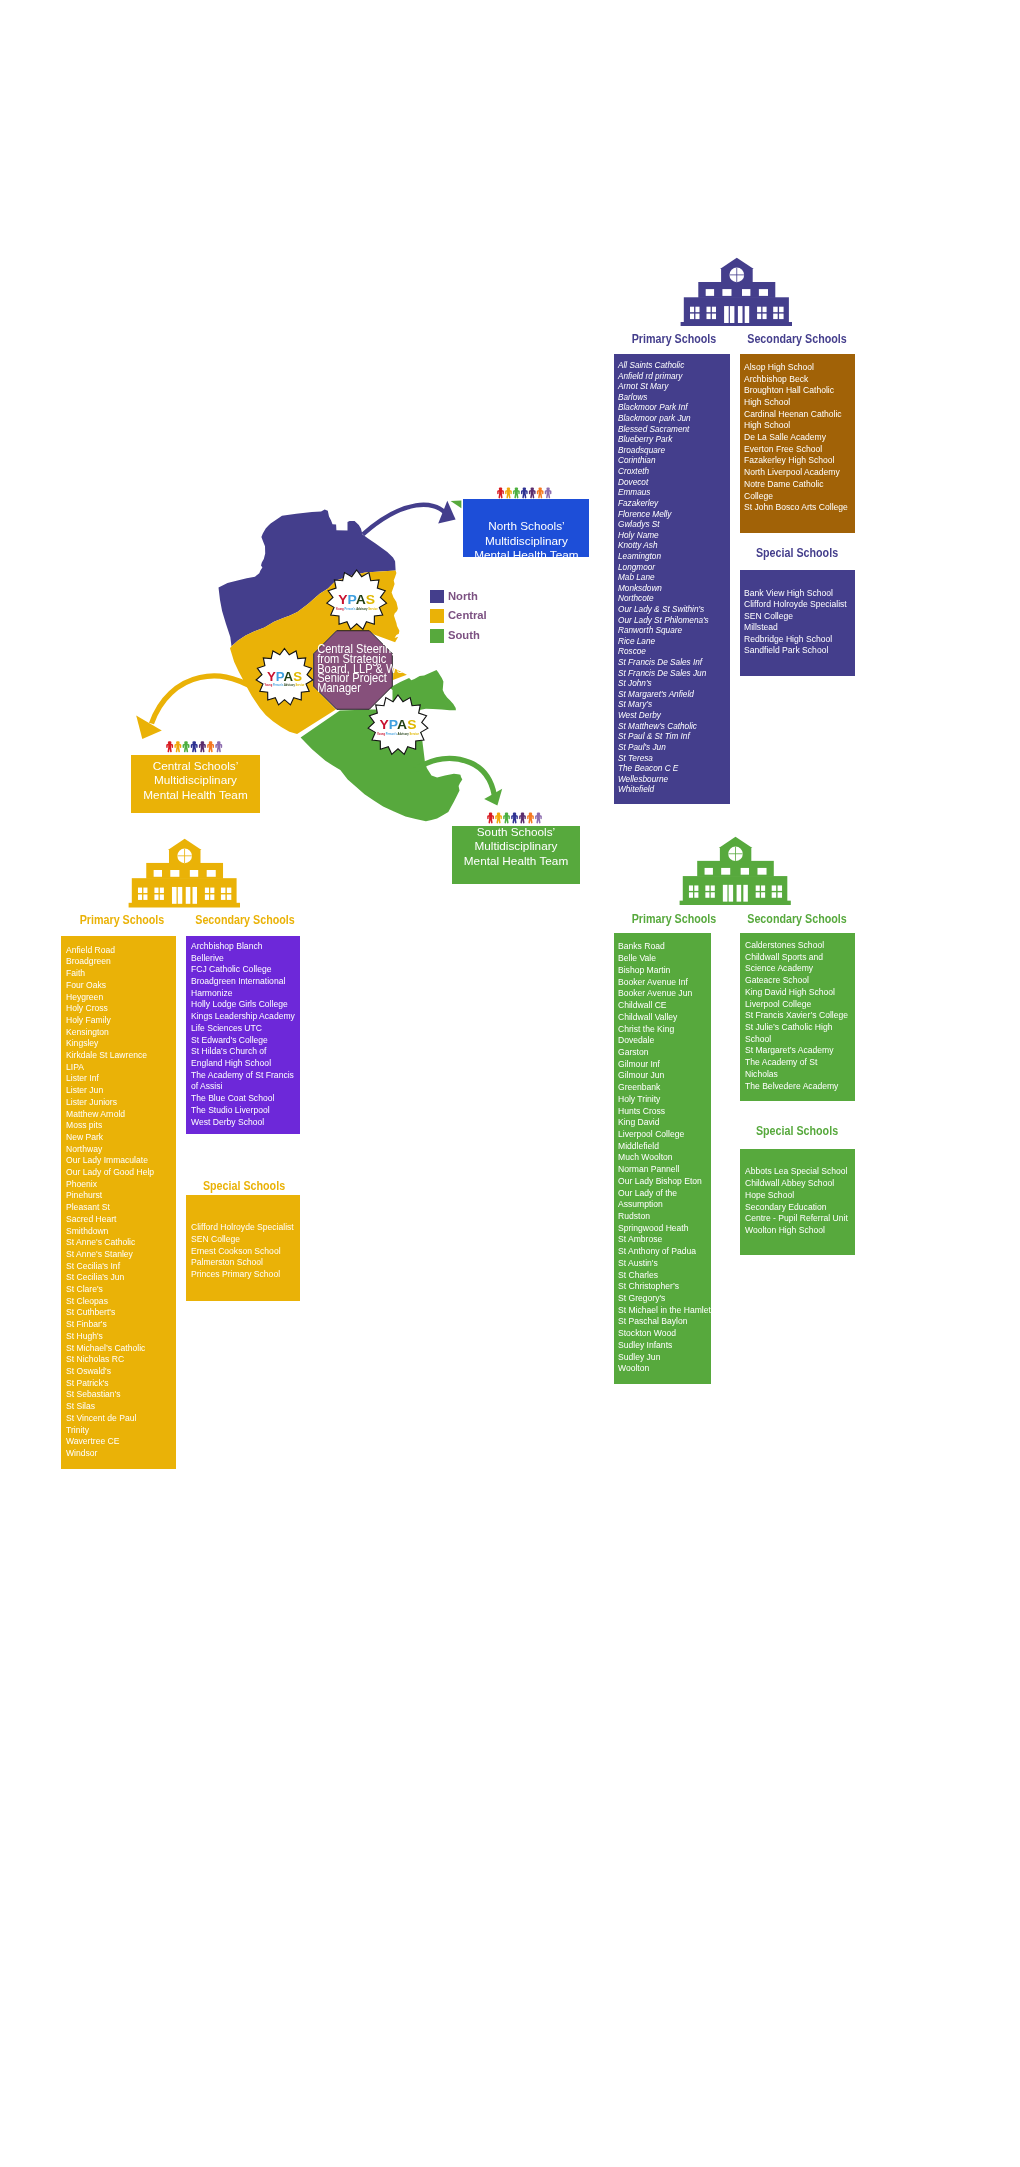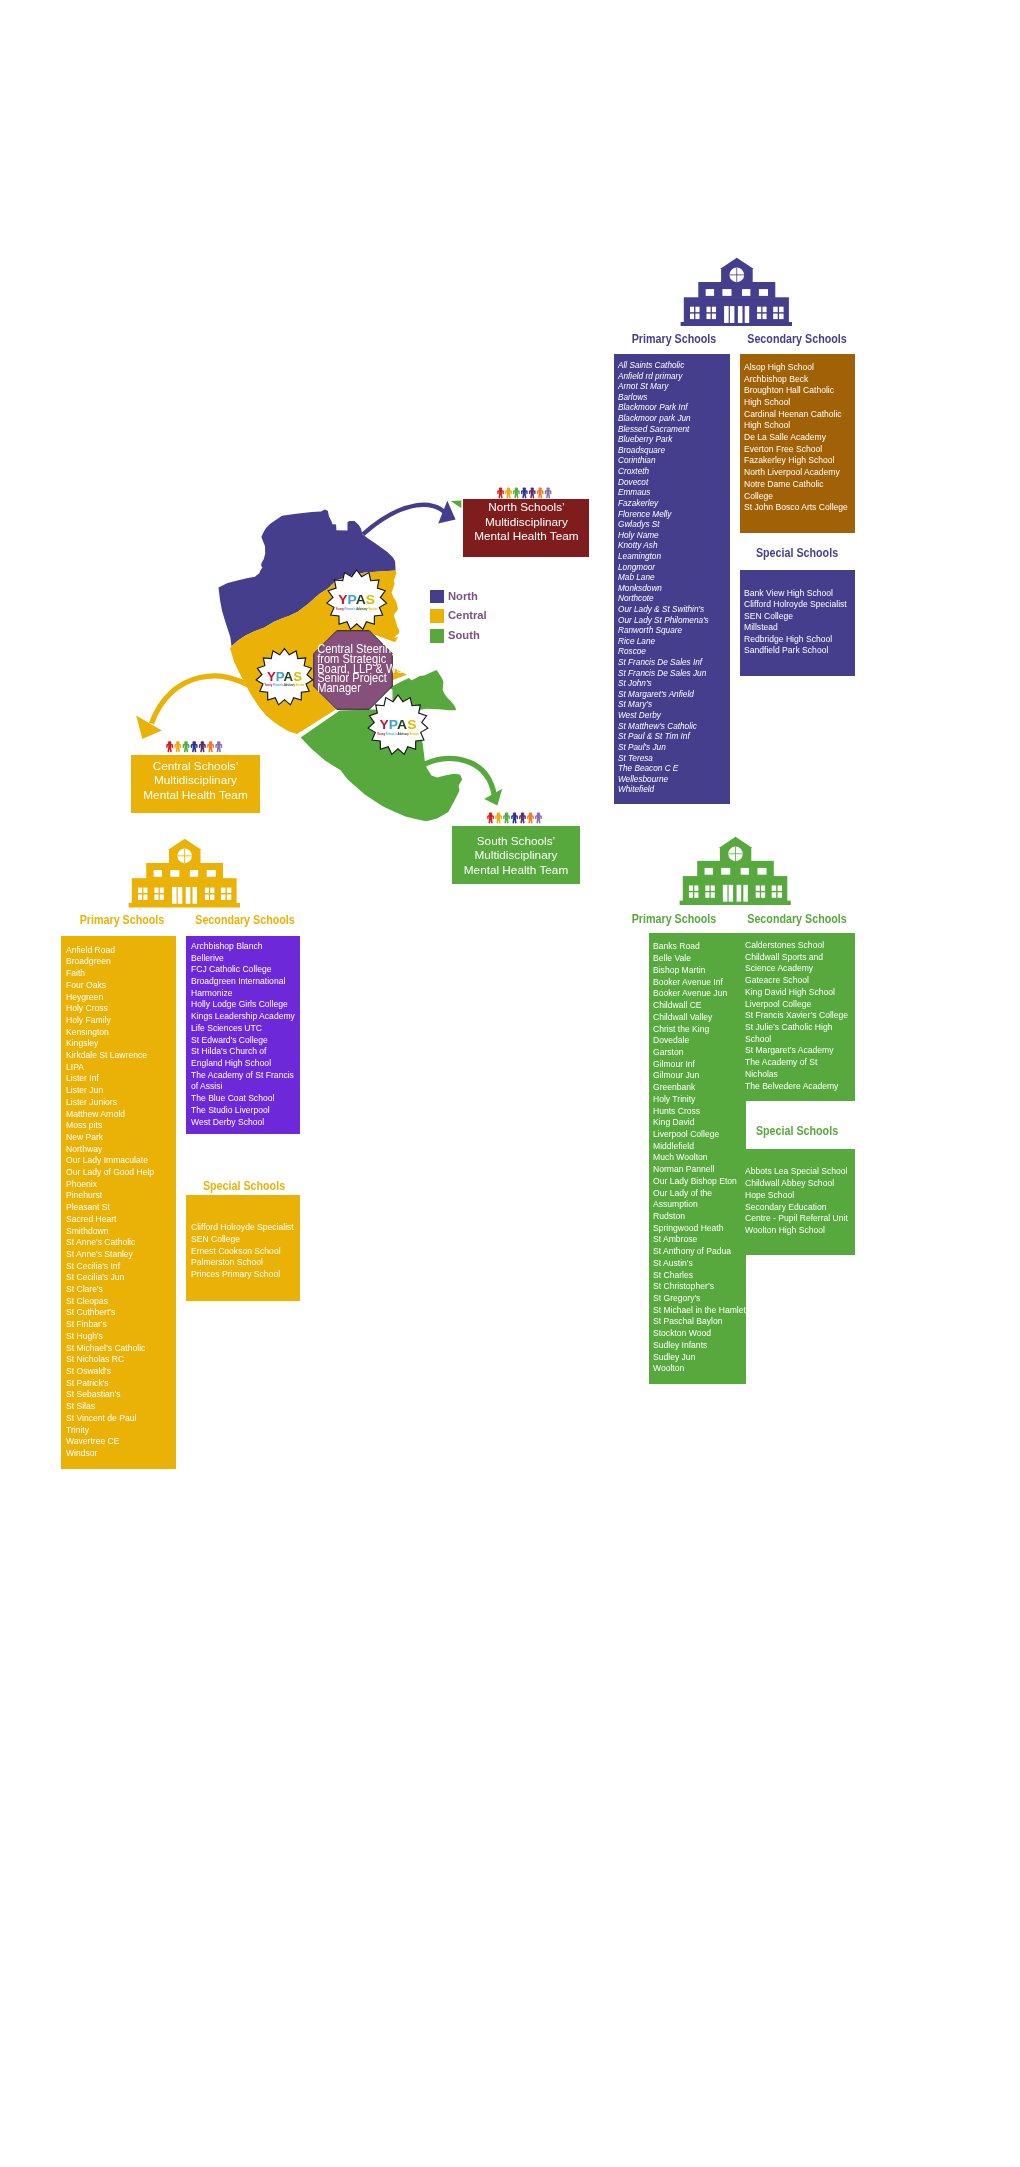--- a/index.html
+++ b/index.html
@@ -96,21 +96,21 @@
         <path d="M4.05,0.35 a1.35,1.35 0 0 1 1.35,1.35 a1.35,1.35 0 0 1 -0.5,1.05 l1.55,0.55 a0.85,0.85 0 0 1 0.55,0.8 v2.3 a0.72,0.72 0 0 1 -1.44,0 v-1.75 l-0.5,-0.2 v2.2 l0.62,3.9 a0.78,0.78 0 0 1 -1.54,0.24 l-0.53,-3.0 l-0.53,3.0 a0.78,0.78 0 0 1 -1.54,-0.24 l0.62,-3.9 v-2.2 l-0.5,0.2 v1.75 a0.72,0.72 0 0 1 -1.44,0 v-2.3 a0.85,0.85 0 0 1 0.55,-0.8 l1.55,-0.55 a1.35,1.35 0 0 1 -0.5,-1.05 a1.35,1.35 0 0 1 1.35,-1.35 z"></path>
       </g>
       <g transform="translate(39.64,0) scale(0.979)" fill="#F47920">
         <path d="M4.05,0.35 a1.35,1.35 0 0 1 1.35,1.35 a1.35,1.35 0 0 1 -0.5,1.05 l1.55,0.55 a0.85,0.85 0 0 1 0.55,0.8 v2.3 a0.72,0.72 0 0 1 -1.44,0 v-1.75 l-0.5,-0.2 v2.2 l0.62,3.9 a0.78,0.78 0 0 1 -1.54,0.24 l-0.53,-3.0 l-0.53,3.0 a0.78,0.78 0 0 1 -1.54,-0.24 l0.62,-3.9 v-2.2 l-0.5,0.2 v1.75 a0.72,0.72 0 0 1 -1.44,0 v-2.3 a0.85,0.85 0 0 1 0.55,-0.8 l1.55,-0.55 a1.35,1.35 0 0 1 -0.5,-1.05 a1.35,1.35 0 0 1 1.35,-1.35 z"></path>
       </g>
       <g transform="translate(47.57,0) scale(0.979)" fill="#8C6BAE">
         <path d="M4.05,0.35 a1.35,1.35 0 0 1 1.35,1.35 a1.35,1.35 0 0 1 -0.5,1.05 l1.55,0.55 a0.85,0.85 0 0 1 0.55,0.8 v2.3 a0.72,0.72 0 0 1 -1.44,0 v-1.75 l-0.5,-0.2 v2.2 l0.62,3.9 a0.78,0.78 0 0 1 -1.54,0.24 l-0.53,-3.0 l-0.53,3.0 a0.78,0.78 0 0 1 -1.54,-0.24 l0.62,-3.9 v-2.2 l-0.5,0.2 v1.75 a0.72,0.72 0 0 1 -1.44,0 v-2.3 a0.85,0.85 0 0 1 0.55,-0.8 l1.55,-0.55 a1.35,1.35 0 0 1 -0.5,-1.05 a1.35,1.35 0 0 1 1.35,-1.35 z"></path>
       </g>
     </svg>
   </div>
-<div class="teambox" style="left:462.6px;top:499.3px;width:126.8px;height:58.2px;background:#7f1d1d;padding-top:2px;">
+<div class="teambox" style="left:462.6px;top:499.3px;width:126.8px;height:58.2px;background:#1d4ed8;padding-top:21px;">
     <div>North Schools’</div>
     <div>Multidisciplinary</div>
     <div>Mental Health Team</div>
   </div>
 <div class="people" style="left:165.5px;top:739.6px;width:57.3px;height:13.2px">
     <svg width="57.3" height="13.2" viewBox="0 0 57.3 11.6" xmlns="http://www.w3.org/2000/svg">
       <g transform="translate(0.00,0) scale(1.011)" fill="#D81B22">
         <path d="M4.05,0.35 a1.35,1.35 0 0 1 1.35,1.35 a1.35,1.35 0 0 1 -0.5,1.05 l1.55,0.55 a0.85,0.85 0 0 1 0.55,0.8 v2.3 a0.72,0.72 0 0 1 -1.44,0 v-1.75 l-0.5,-0.2 v2.2 l0.62,3.9 a0.78,0.78 0 0 1 -1.54,0.24 l-0.53,-3.0 l-0.53,3.0 a0.78,0.78 0 0 1 -1.54,-0.24 l0.62,-3.9 v-2.2 l-0.5,0.2 v1.75 a0.72,0.72 0 0 1 -1.44,0 v-2.3 a0.85,0.85 0 0 1 0.55,-0.8 l1.55,-0.55 a1.35,1.35 0 0 1 -0.5,-1.05 a1.35,1.35 0 0 1 1.35,-1.35 z"></path>
       </g>
       <g transform="translate(8.19,0) scale(1.011)" fill="#F0A80C">
@@ -156,21 +156,21 @@
         <path d="M4.05,0.35 a1.35,1.35 0 0 1 1.35,1.35 a1.35,1.35 0 0 1 -0.5,1.05 l1.55,0.55 a0.85,0.85 0 0 1 0.55,0.8 v2.3 a0.72,0.72 0 0 1 -1.44,0 v-1.75 l-0.5,-0.2 v2.2 l0.62,3.9 a0.78,0.78 0 0 1 -1.54,0.24 l-0.53,-3.0 l-0.53,3.0 a0.78,0.78 0 0 1 -1.54,-0.24 l0.62,-3.9 v-2.2 l-0.5,0.2 v1.75 a0.72,0.72 0 0 1 -1.44,0 v-2.3 a0.85,0.85 0 0 1 0.55,-0.8 l1.55,-0.55 a1.35,1.35 0 0 1 -0.5,-1.05 a1.35,1.35 0 0 1 1.35,-1.35 z"></path>
       </g>
       <g transform="translate(39.93,0) scale(0.986)" fill="#F47920">
         <path d="M4.05,0.35 a1.35,1.35 0 0 1 1.35,1.35 a1.35,1.35 0 0 1 -0.5,1.05 l1.55,0.55 a0.85,0.85 0 0 1 0.55,0.8 v2.3 a0.72,0.72 0 0 1 -1.44,0 v-1.75 l-0.5,-0.2 v2.2 l0.62,3.9 a0.78,0.78 0 0 1 -1.54,0.24 l-0.53,-3.0 l-0.53,3.0 a0.78,0.78 0 0 1 -1.54,-0.24 l0.62,-3.9 v-2.2 l-0.5,0.2 v1.75 a0.72,0.72 0 0 1 -1.44,0 v-2.3 a0.85,0.85 0 0 1 0.55,-0.8 l1.55,-0.55 a1.35,1.35 0 0 1 -0.5,-1.05 a1.35,1.35 0 0 1 1.35,-1.35 z"></path>
       </g>
       <g transform="translate(47.91,0) scale(0.986)" fill="#8C6BAE">
         <path d="M4.05,0.35 a1.35,1.35 0 0 1 1.35,1.35 a1.35,1.35 0 0 1 -0.5,1.05 l1.55,0.55 a0.85,0.85 0 0 1 0.55,0.8 v2.3 a0.72,0.72 0 0 1 -1.44,0 v-1.75 l-0.5,-0.2 v2.2 l0.62,3.9 a0.78,0.78 0 0 1 -1.54,0.24 l-0.53,-3.0 l-0.53,3.0 a0.78,0.78 0 0 1 -1.54,-0.24 l0.62,-3.9 v-2.2 l-0.5,0.2 v1.75 a0.72,0.72 0 0 1 -1.44,0 v-2.3 a0.85,0.85 0 0 1 0.55,-0.8 l1.55,-0.55 a1.35,1.35 0 0 1 -0.5,-1.05 a1.35,1.35 0 0 1 1.35,-1.35 z"></path>
       </g>
     </svg>
   </div>
-<div class="teambox" style="left:452.0px;top:825.5px;width:128.0px;height:58.5px;background:#57A93D;padding-top:9px;">
+<div class="teambox" style="left:452.0px;top:825.5px;width:128.0px;height:58.5px;background:#57A93D;padding-top:0;">
     <div>South Schools’</div>
     <div>Multidisciplinary</div>
     <div>Mental Health Team</div>
   </div>
 <svg class="abs" style="left:679.5px;top:256.5px;width:112.4px;height:69.70px" viewBox="0 0 112.4 69.7" xmlns="http://www.w3.org/2000/svg">
  <g fill="#443E8C">
       <rect x="0.6" y="65.0" width="111.80" height="4.70"></rect>
       <rect x="3.8" y="40.3" width="105.10" height="26.50"></rect>
       <rect x="18.3" y="25.0" width="77.00" height="15.90"></rect>
       <rect x="41.1" y="11.4" width="31.60" height="14.60"></rect>
@@ -432,21 +432,21 @@
       <rect x="82.5" y="56.6" width="4.1" height="5.5"></rect>
   <rect x="93.2" y="49.7" width="4.5" height="5.5"></rect>
       <rect x="99.1" y="49.7" width="4.5" height="5.5"></rect>
   <rect x="93.2" y="56.6" width="4.5" height="5.5"></rect>
       <rect x="99.1" y="56.6" width="4.5" height="5.5"></rect>
  </g>
 </svg>
 <div class="sec-head" style="left:603.70px;top:911.60px;width:140px;color:#57A93D;">Primary Schools</div>
 <div class="sec-head" style="left:726.60px;top:911.60px;width:140px;color:#57A93D;">Secondary Schools</div>
 <div class="sec-head" style="left:726.70px;top:1124.40px;width:140px;color:#57A93D;">Special Schools</div>
-<div class="listbox" style="left:649px;top:933.4px;width:97px;height:450.3px;background:#57A93D;">
+<div class="listbox" style="left:614px;top:933.4px;width:97px;height:450.3px;background:#57A93D;">
     <div class="ltext" style="width:110.00px;transform:scaleX(0.914) translateZ(0);font-size:9.4px;line-height:11.72px;padding-top:7.09px;">
       <div>Banks Road</div>
       <div>Belle Vale</div>
       <div>Bishop Martin</div>
       <div>Booker Avenue Inf</div>
       <div>Booker Avenue Jun</div>
       <div>Childwall CE</div>
       <div>Childwall Valley</div>
       <div>Christ the King</div>
       <div>Dovedale</div>

